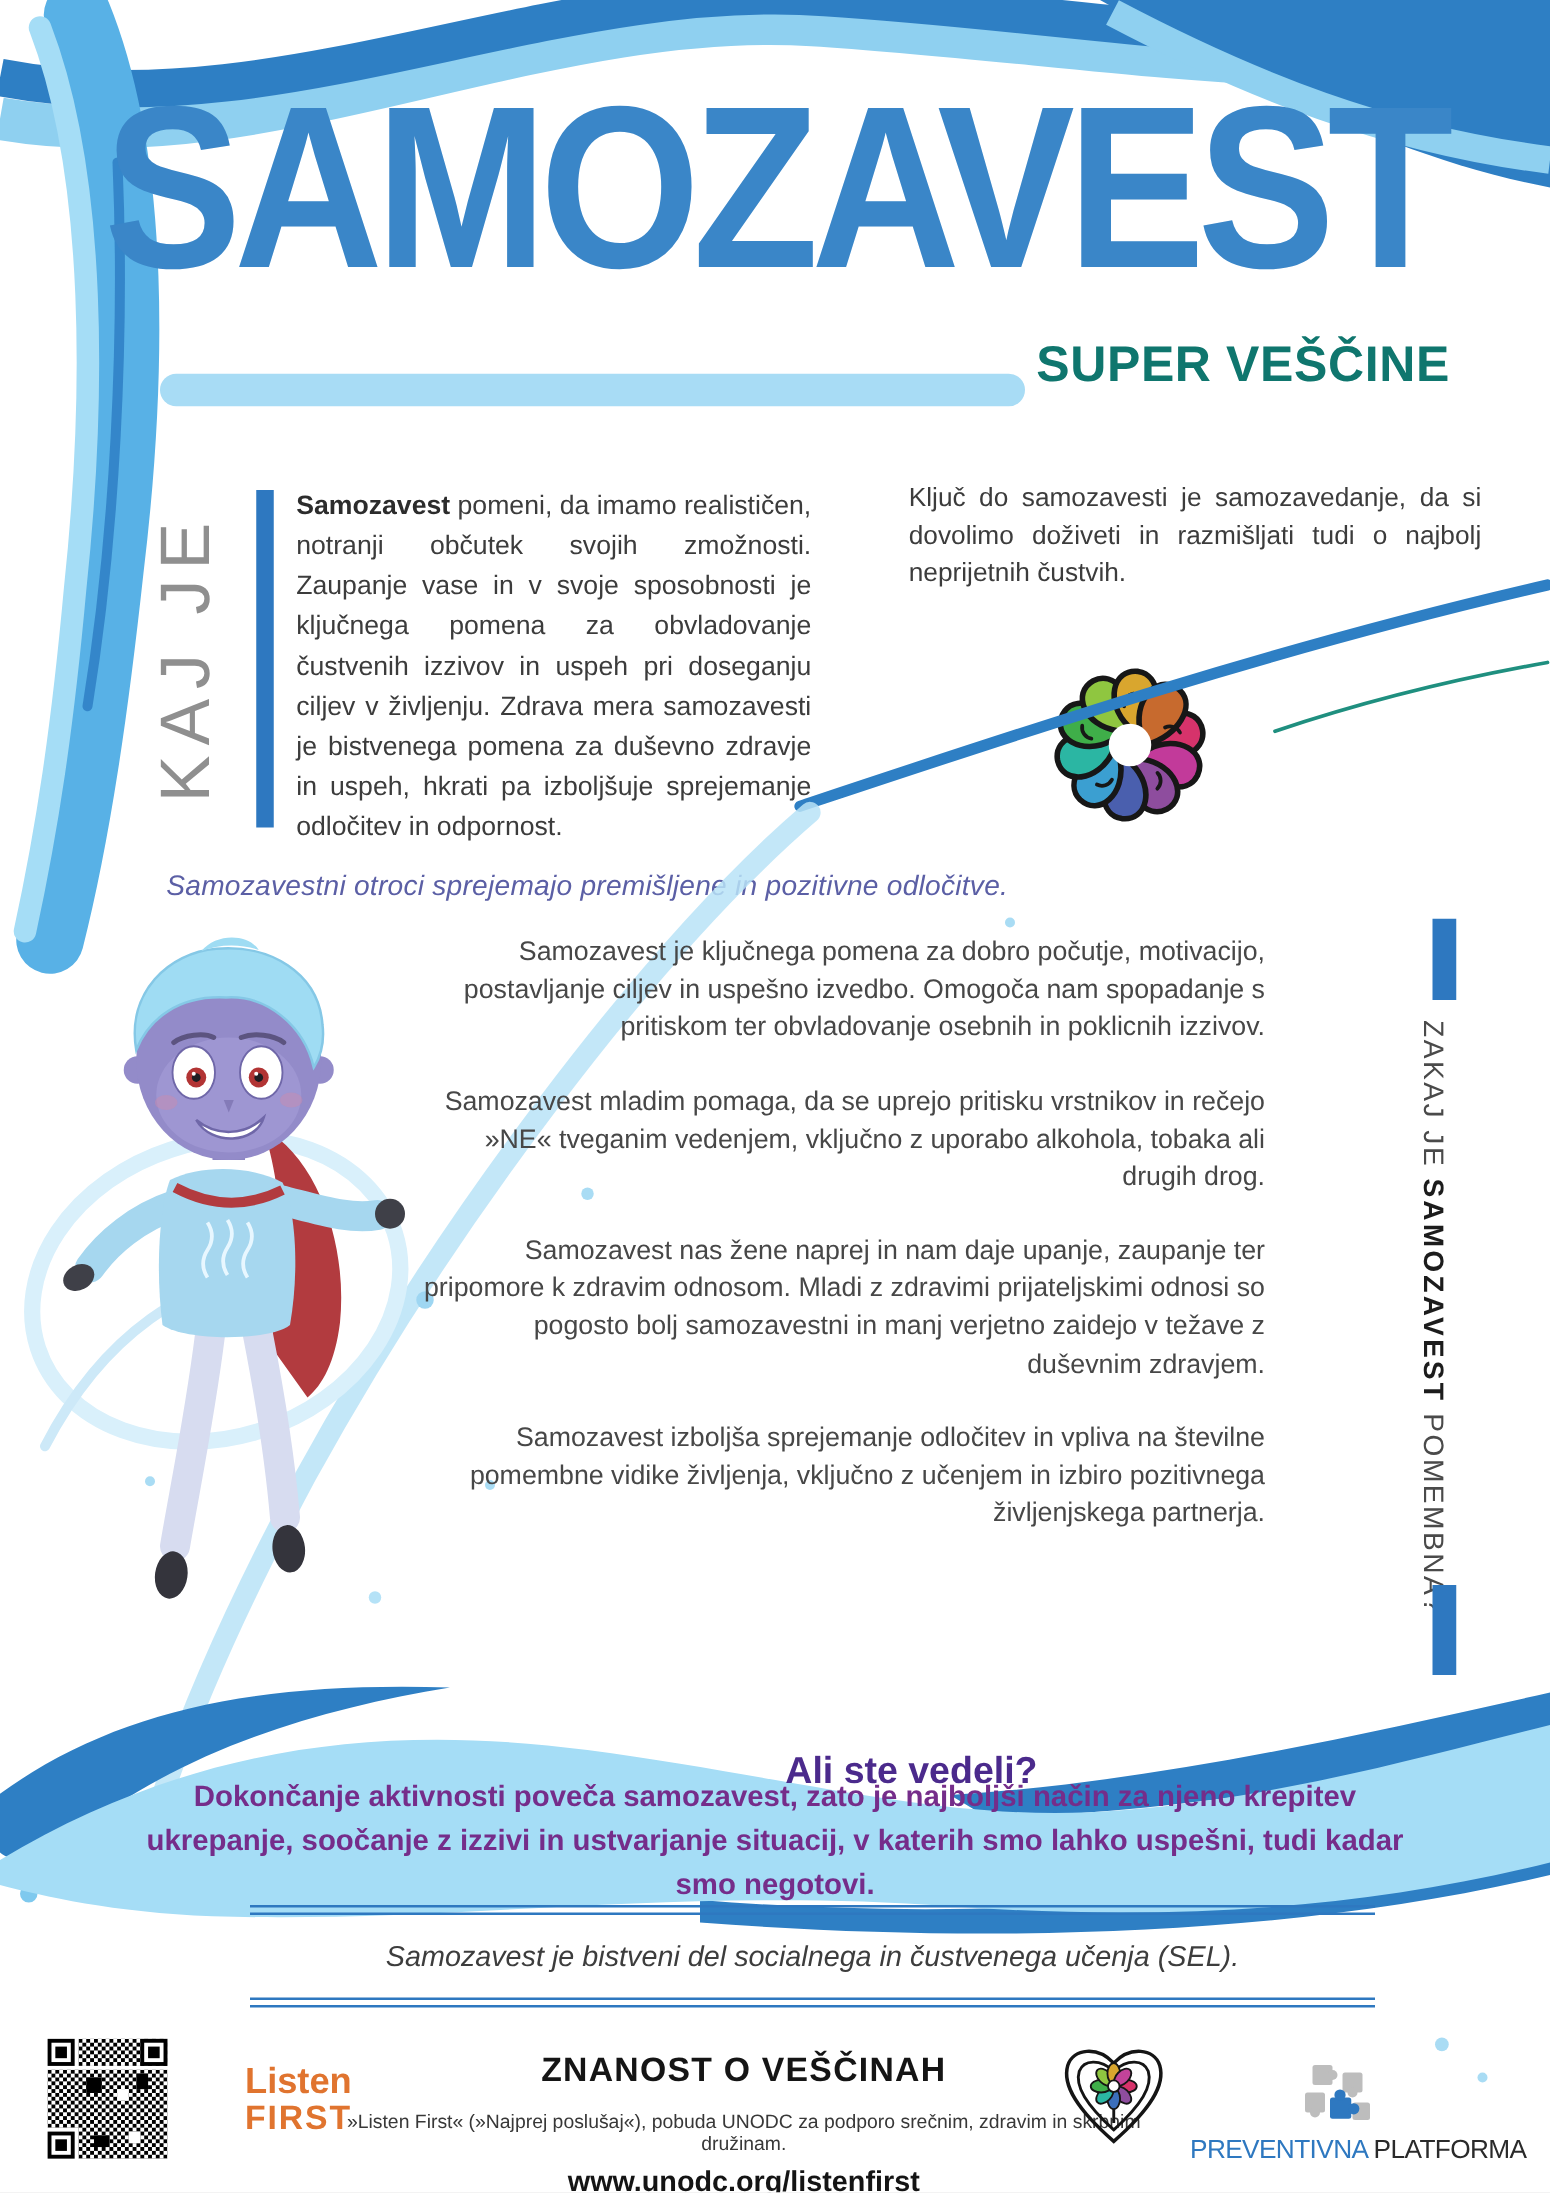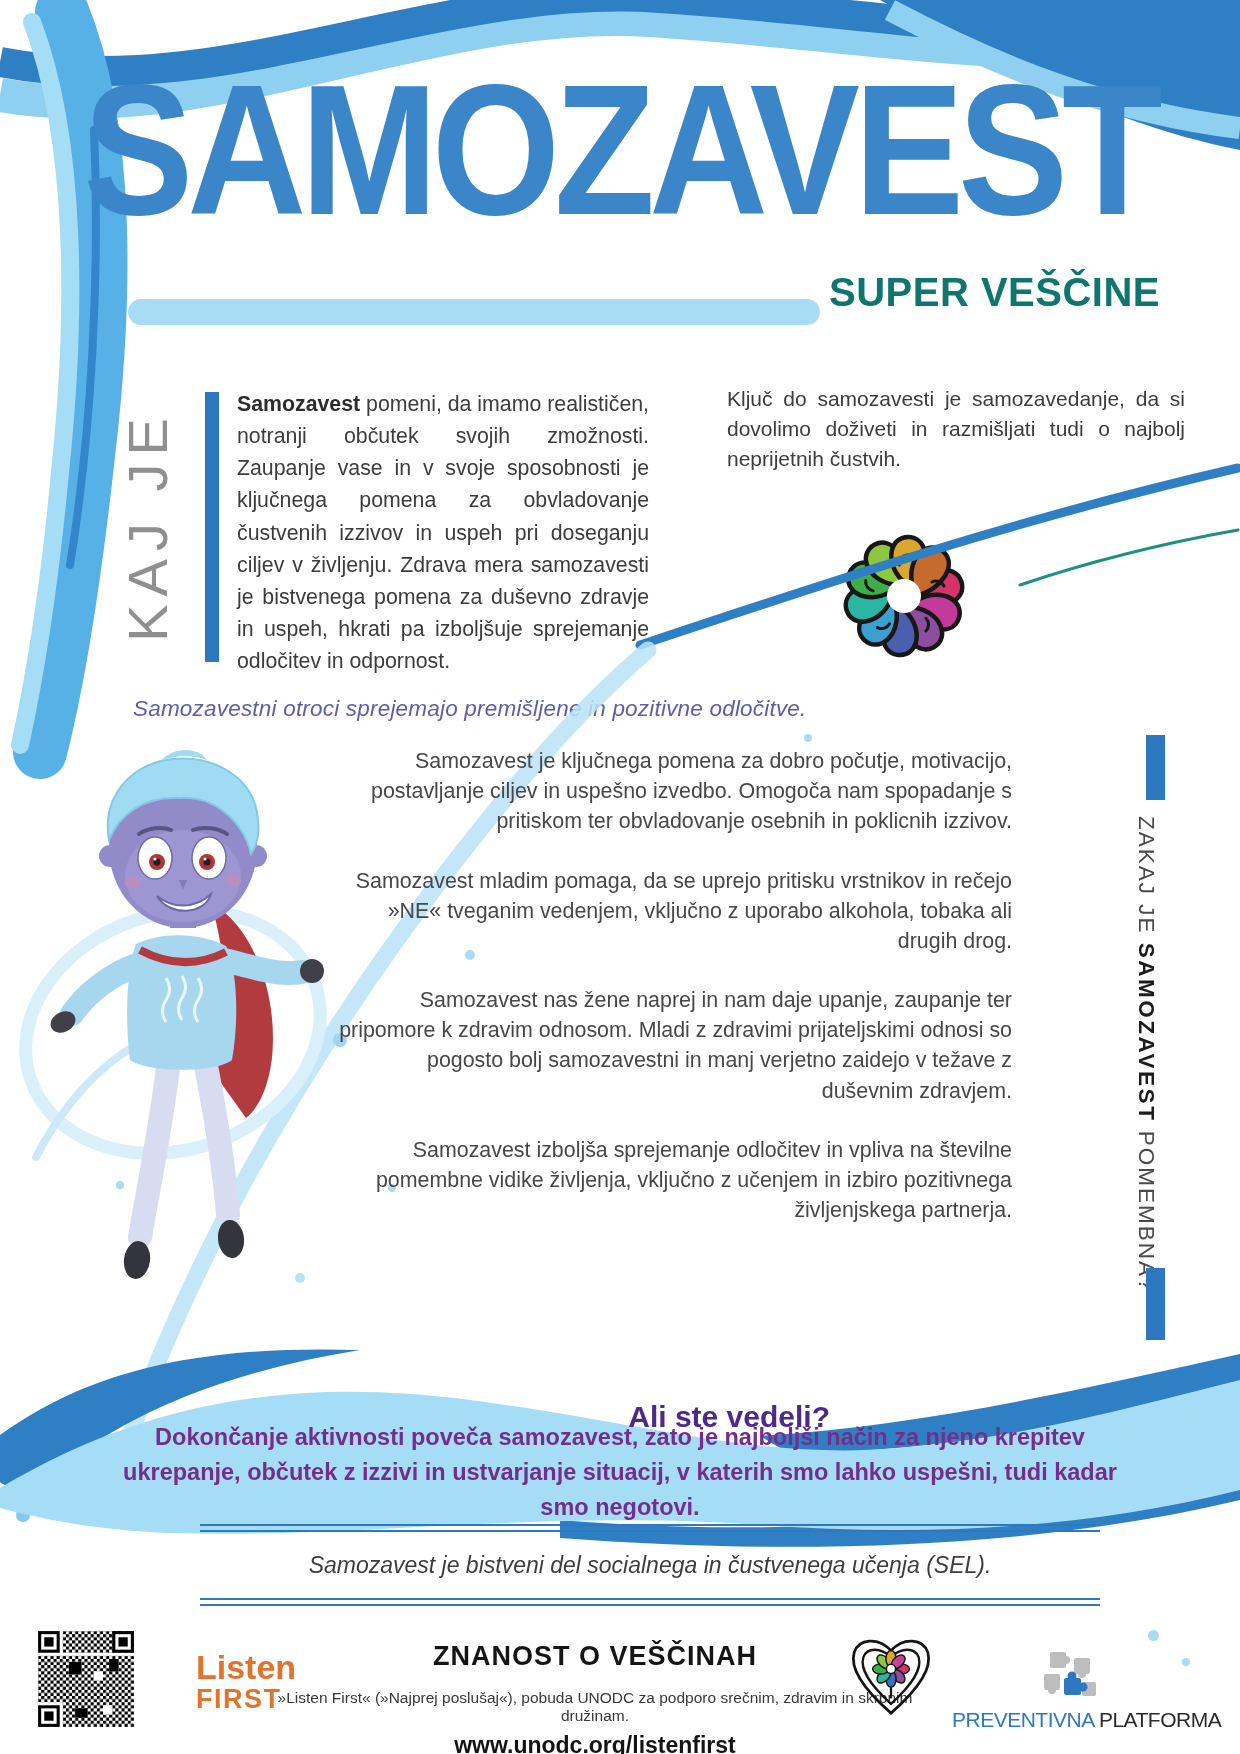--- a/index.html
+++ b/index.html
@@ -94,21 +94,21 @@
   #rule-top { top:1524px; }
   #rule-bottom { top:1598px; }
   #sel-note {
     left:200px; top:1552px; width:900px; text-align:center;
     font-size:23px; font-style:italic; color:#3d3d3d;
   }
 
   
   #qr-code { left:35px; top:1628px; }
   #listen-logo { left:196px; top:1650px; color:#e0742f; line-height:1.04; }
-  #listen-logo .l1 { font-size:34px; font-weight:700; }
+  #listen-logo .l1 { font-size:29px; font-weight:700; }
   #listen-logo .l2 { font-size:27px; font-weight:800; letter-spacing:1.5px; }
   #science-block { left:270px; top:1641px; width:650px; text-align:center; }
   .science-heading { font-size:27px; font-weight:700; color:#151515; letter-spacing:1px; margin-bottom:17px; }
   .science-sub { font-size:15.5px; color:#383838; margin-bottom:7px; }
   .science-url { font-size:23px; font-weight:700; color:#141414; margin-bottom:22px; }
   #heart-logo { left:845px; top:1630px; }
   #puzzle-icon { left:1042px; top:1650px; }
   #platform-label { left:952px; top:1708px; width:285px; font-size:21px; font-weight:400; letter-spacing:-0.5px; white-space:nowrap; }
   #platform-label .pf-blue { color:#2e78c0; }
   #platform-label .pf-dark { color:#2a2a2a; }
@@ -266,21 +266,21 @@
   <div class="dot" style="left:1148px; top:1630px; width:11px; height:11px;"></div>
   <div class="dot" style="left:1182px; top:1658px; width:8px; height:8px;"></div>
 
   <svg id="band-svg" class="abs" width="1240" height="215" viewBox="0 0 1240 215">
     <path d="M0,95 C90,30 200,5 360,10 C250,28 140,62 55,132 C35,150 12,152 0,142 Z" fill="#2e7fc4"></path>
     <path d="M760,96 C920,86 1080,50 1240,14 L1240,52 C1100,82 950,110 790,114 Z" fill="#2e7fc4"></path>
     <path d="M560,180 C780,198 1020,184 1240,126 L1240,160 C1040,208 800,216 560,198 Z" fill="#2e7fc4"></path>
     <path d="M0,148 C150,58 300,38 470,60 C650,84 760,120 900,108 C1030,97 1150,62 1240,40 L1240,150 C1090,188 930,197 760,185 C540,169 360,199 170,193 C90,190 35,177 0,168 Z" fill="#a5ddf6"></path>
   </svg>
   <div id="dyk-heading" class="abs">Ali ste vedeli?</div>
-  <div id="dyk-text" class="abs">Dokončanje aktivnosti poveča samozavest, zato je najboljši način za njeno krepitev ukrepanje, občutek z izzivi in ustvarjanje situacij, v katerih smo lahko uspešni, tudi kadar smo negotovi.</div>
+  <div id="dyk-text" class="abs">Dokončanje aktivnosti poveča samozavest, zato je najboljši način za njeno krepitev ukrepanje, soočanje z izzivi in ustvarjanje situacij, v katerih smo lahko uspešni, tudi kadar smo negotovi.</div>
 
   <div id="rule-top" class="rule abs"></div>
   <div id="sel-note" class="abs">Samozavest je bistveni del socialnega in čustvenega učenja (SEL).</div>
   <div id="rule-bottom" class="rule abs"></div>
 
   <svg id="qr-code" class="abs" width="102" height="102" viewBox="0 0 33 33">
     <defs>
       <pattern id="qrp" width="2" height="2" patternUnits="userSpaceOnUse">
         <rect width="1" height="1" fill="#000"></rect>
           <rect x="1" y="1" width="1" height="1" fill="#000"></rect>

